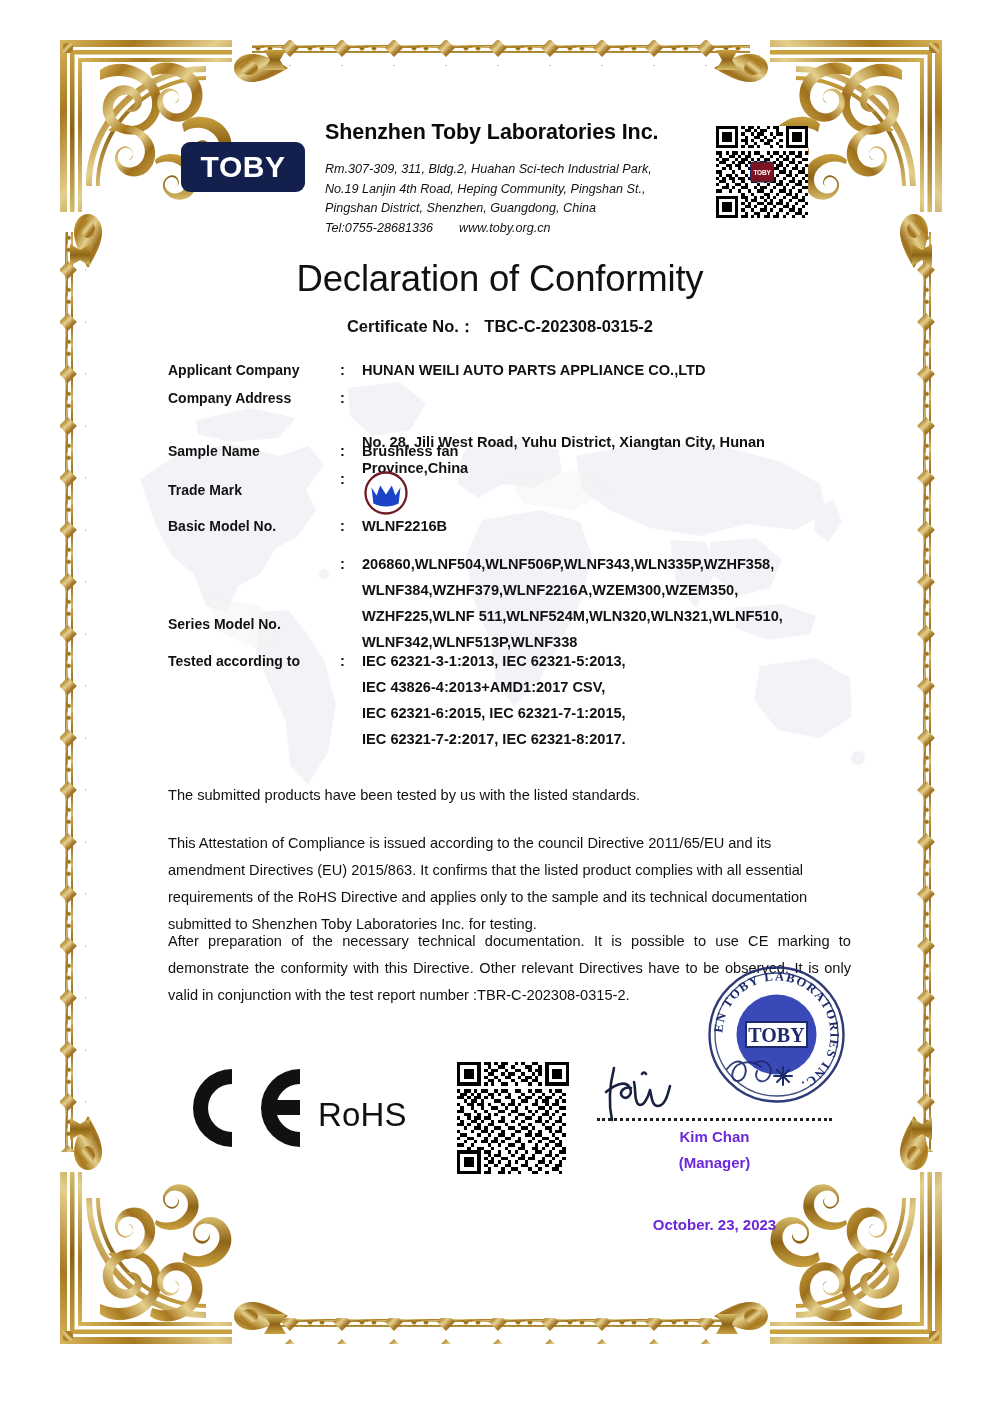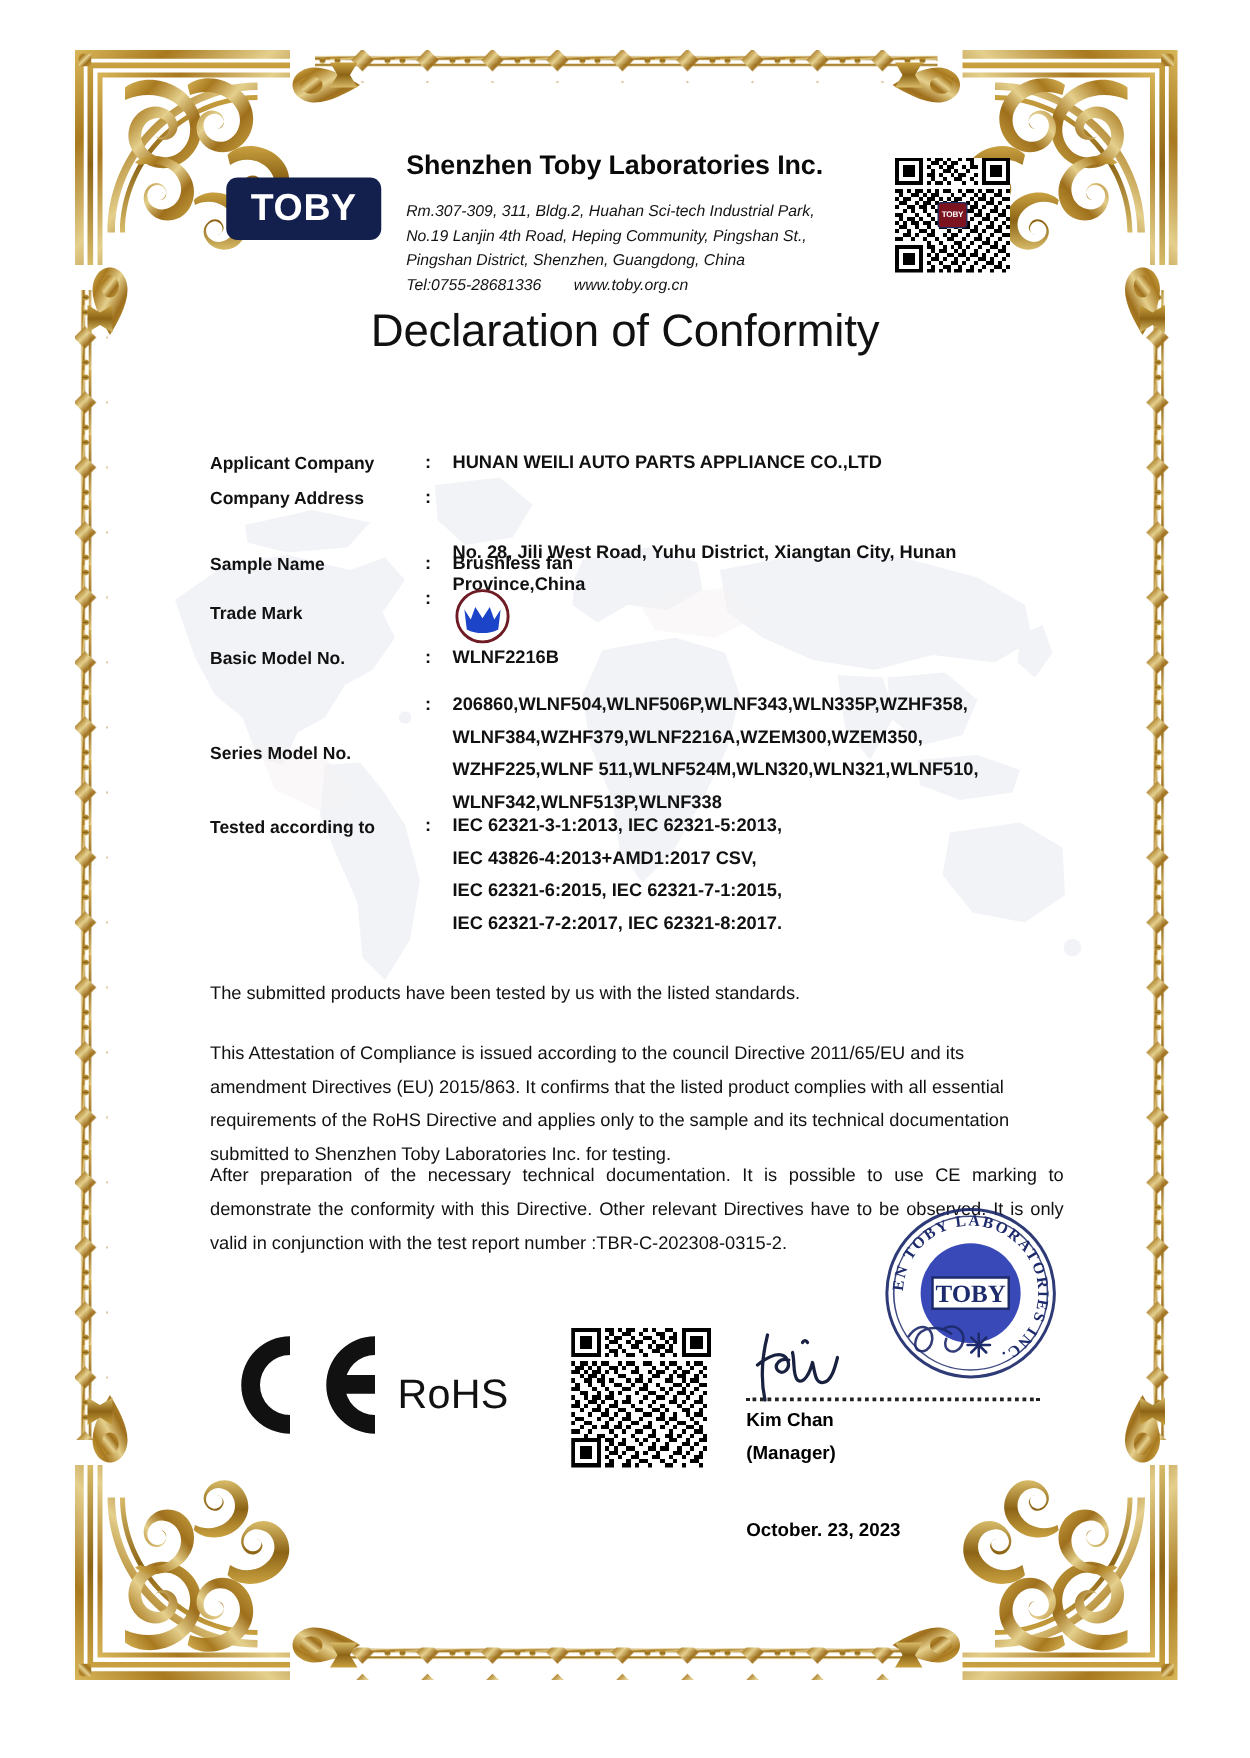--- a/index.html
+++ b/index.html
@@ -115,21 +115,21 @@
     display: flex; align-items: center; justify-content: center;
   }
   .qr-logo-overlay span {
     color: #fff; font-size: 6.5px; font-weight: bold; letter-spacing: -0.2px;
   }
 
   
   .doc-title {
     position: absolute;
     left: 0; right: 0;
-    top: 244px;
+    top: 258px;
     text-align: center;
     font-size: 36.5px;
     font-weight: normal;
     color: #111;
     letter-spacing: -0.2px;
   }
   .cert-no {
     position: absolute;
     left: 0; right: 0;
     top: 316px;
@@ -228,23 +228,24 @@
     left: 597px;
     top: 1118px;
     width: 235px;
     border-top: 3px dotted #222;
     height: 0;
   }
   .sig-line {
     position: absolute;
     left: 597px;
     width: 235px;
+    text-align: center;
     font-size: 15px;
     font-weight: bold;
-    color: #000000;
+    color: #6d28d9;
   }
   #sig-name { top: 1128px; }
   #sig-role { top: 1154px; }
   #sig-date { top: 1180px; margin-top: 36px; }
 </style>
 </head>
 <body>
 
 <div id="page">
 
@@ -641,20 +642,23 @@
           <rect x="24" y="28" width="1" height="1"></rect>
             <rect x="27" y="28" width="1" height="1"></rect>
         </g>
       </svg>
       <div class="qr-logo-overlay">
         <span>TOBY</span>
       </div>
     </div>
 
     <div class="doc-title">Declaration of Conformity</div>
+    <div class="cert-no">
+      <span>Certificate No.：</span><span class="cn-val">TBC-C-202308-0315-2</span>
+    </div>
 
     <div class="details">
 
       <div class="row">
         <span class="lbl" style="top:362px">Applicant Company</span>
         <span class="colon" style="top:362px">:</span>
         <span class="val" style="top:362px">HUNAN WEILI AUTO PARTS APPLIANCE CO.,LTD</span>
       </div>
 
       <div class="row">
@@ -681,21 +685,21 @@
         </svg>
       </div>
 
       <div class="row">
         <span class="lbl" style="top:518px">Basic Model No.</span>
         <span class="colon" style="top:518px">:</span>
         <span class="val" style="top:518px">WLNF2216B</span>
       </div>
 
       <div class="row">
-        <span class="lbl" style="top:594px">Series Model No.</span>
+        <span class="lbl" style="top:616px">Series Model No.</span>
         <span class="colon" style="top:556px">:</span>
         <span class="val" style="top:556px">206860,WLNF504,WLNF506P,WLNF343,WLN335P,WZHF358,</span>
         <span class="val" style="top:582px">WLNF384,WZHF379,WLNF2216A,WZEM300,WZEM350,</span>
         <span class="val" style="top:608px">WZHF225,WLNF 511,WLNF524M,WLN320,WLN321,WLNF510,</span>
         <span class="val" style="top:634px">WLNF342,WLNF513P,WLNF338</span>
       </div>
 
       <div class="row">
         <span class="lbl" style="top:653px">Tested according to</span>
         <span class="colon" style="top:653px">:</span>

